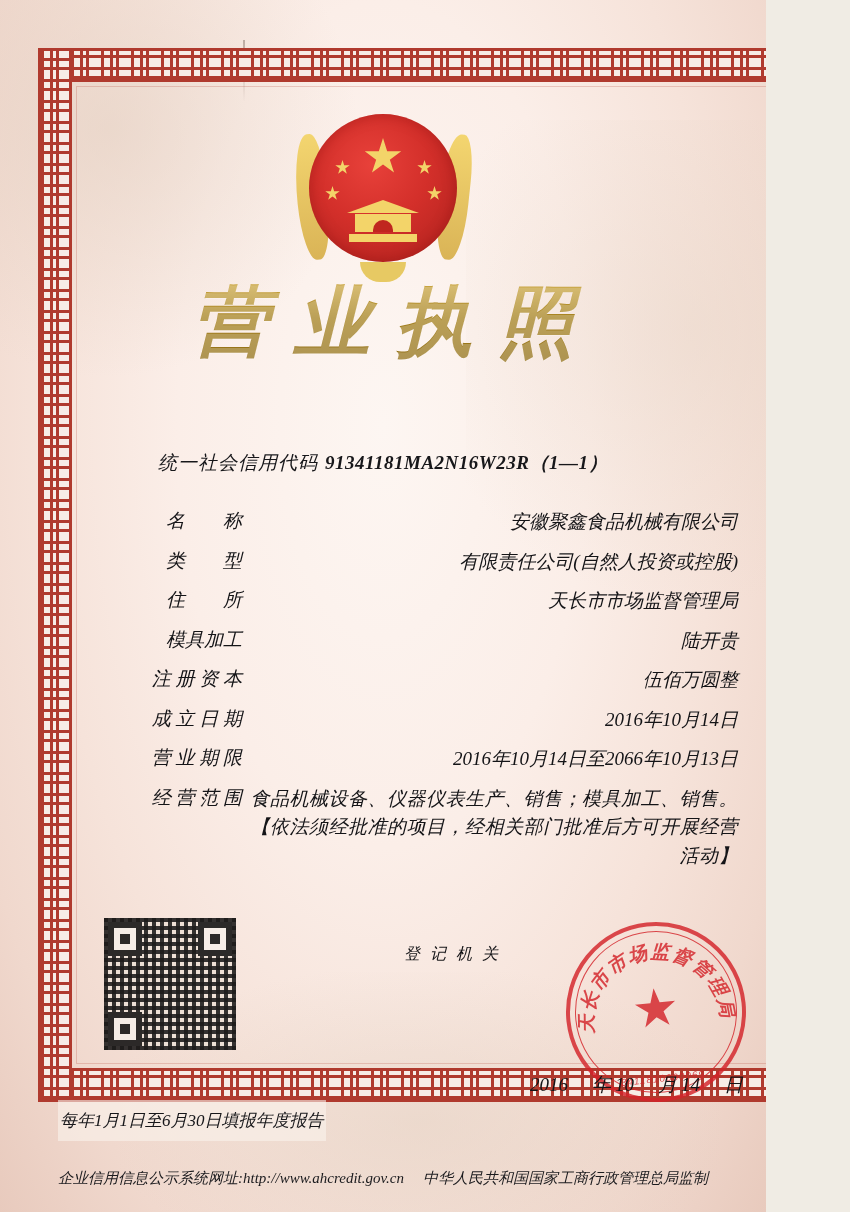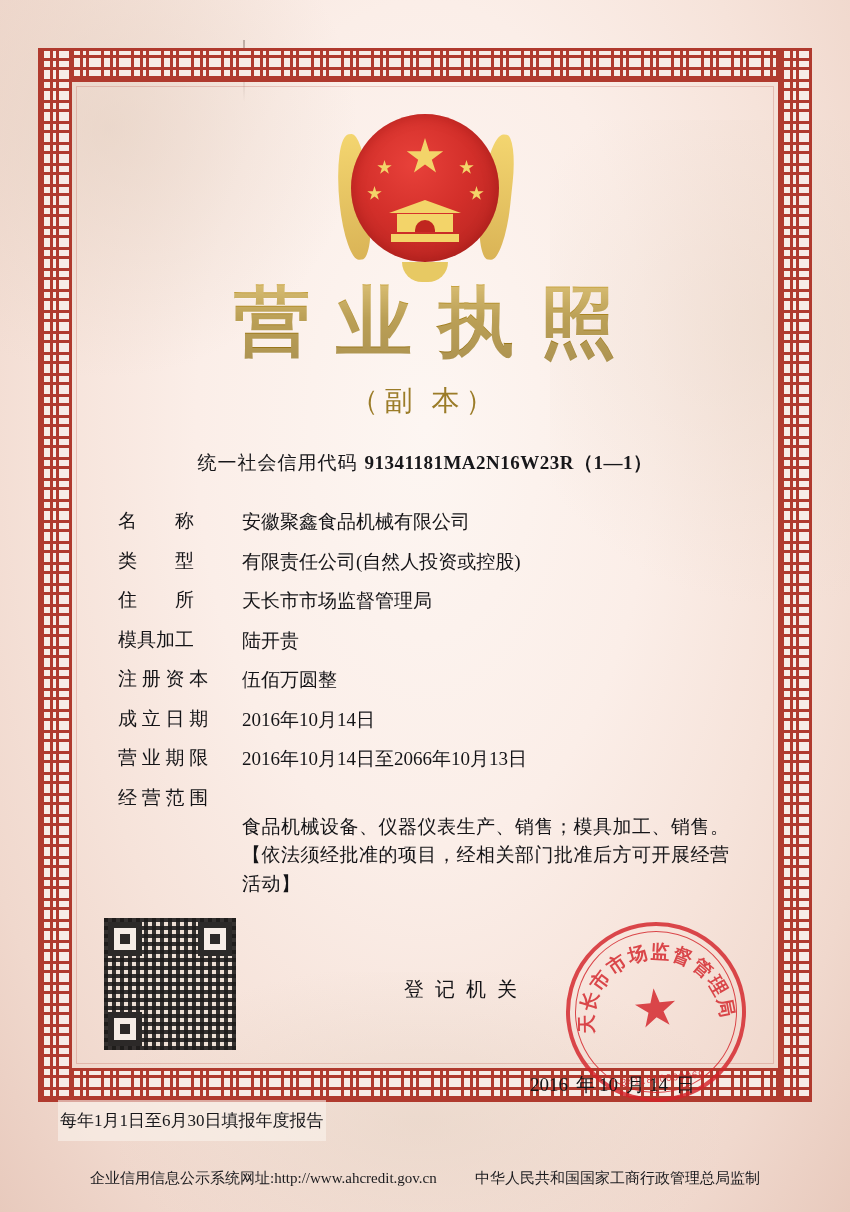--- a/index.html
+++ b/index.html
@@ -5,25 +5,26 @@
   html, body {
     margin: 0;
     padding: 0;
     background: #f0ece4;
   }
   body {
     font-family: "Liberation Sans", sans-serif;
   }
   .page {
     position: relative;
-    width: 850px;
+    width: 766px;
     height: 1212px;
     overflow: hidden;
     background:
       radial-gradient(ellipse at 50% 35%, #fdf6f2 0%, #fbeee8 38%, #f6e3da 62%, #f0d8cd 82%, #e8cabd 100%);
+    font-style: italic;
   }
   
   .stain-a {
     position: absolute;
     left: -60px; top: -40px;
     width: 420px; height: 420px;
     background: radial-gradient(circle at 40% 40%, rgba(225,205,190,0.55) 0%, rgba(225,205,190,0) 70%);
     pointer-events: none;
   }
   .stain-b {
@@ -212,38 +213,39 @@
   .fields {
     position: absolute;
     left: 118px;
     top: 508px;
     width: 620px;
   }
   .field-row {
     display: flex;
     align-items: flex-start;
     margin-bottom: 11px;
+    text-align: right;
   }
   .field-label {
     width: 124px;
     flex: none;
     font-family: "Liberation Serif", serif;
     font-size: 19px;
     color: #141417;
     letter-spacing: 0px;
     white-space: nowrap;
   }
   .field-value {
     flex: 1;
     font-family: "Liberation Serif", serif;
     font-size: 19px;
     color: #141417;
     line-height: 1.5;
   }
-  .field-value.wide { letter-spacing: 0.5px; margin-top: 28px; }
+  .field-value.wide { letter-spacing: 0.5px; }
 
   
   .qr {
     position: absolute;
     left: 104px;
     top: 918px;
     width: 132px;
     height: 132px;
     background:
       repeating-linear-gradient(90deg, #1b1b1b 0 4px, #f6efe9 4px 8px),
@@ -266,23 +268,23 @@
     background: #111;
   }
   .qr .f-tl { left: 4px;  top: 4px; }
   .qr .f-tr { right: 4px; top: 4px; }
   .qr .f-bl { left: 4px;  bottom: 4px; }
 
   
   .registry-label {
     position: absolute;
     left: 404px;
-    top: 976px;
-    font-family: "Liberation Serif", serif;
-    font-size: 20px;
+    top: 944px;
+    font-family: "Liberation Serif", serif;
+    font-size: 16px;
     letter-spacing: 3px;
     color: #141417;
   }
   .seal {
     position: absolute;
     left: 566px;
     top: 922px;
     width: 172px;
     height: 172px;
     border-radius: 50%;
@@ -330,40 +332,40 @@
   
   .date-line {
     position: absolute;
     left: 530px;
     top: 1072px;
     font-family: "Liberation Serif", serif;
     font-size: 19px;
     color: #141417;
   }
   .date-line span { margin-right: 4px; }
-  .date-line .num { margin-right: 8px; }
+  .date-line .num { margin-right: 24px; }
 
   
   .annual-note {
     position: absolute;
     left: 58px;
     top: 1100px;
     font-family: "Liberation Serif", serif;
     font-size: 17px;
     color: #17171a;
     background: rgba(250,243,237,0.6);
     padding: 9px 2px;
   }
   .footer {
     position: absolute;
     left: 0; right: 0;
     bottom: 24px;
     display: flex;
     justify-content: space-between;
-    padding: 0 90px;
+    padding: 0 58px;
     box-sizing: border-box;
     font-family: "Liberation Serif", serif;
     font-size: 15px;
     color: #1b1b1e;
   }
   .footer .website { letter-spacing: 0px; }
   .footer .issuer { letter-spacing: 0px; }
 
   .scratch {
     position: absolute;
@@ -405,21 +407,20 @@
         <div class="roof"></div>
         <div class="body"></div>
         <div class="arch"></div>
         <div class="base"></div>
       </div>
       <div class="gear"></div>
     </div>
   </div>
 
   <div class="title">营业执照</div>
-  <div class="subtitle">（副  本）</div>
 
   <div class="credit-line">
     <span class="label">统一社会信用代码</span><span class="value">91341181MA2N16W23R（1—1）</span>
   </div>
 
   <div class="fields">
     <div class="field-row">
       <div class="field-label">名　　称</div>
       <div class="field-value">安徽聚鑫食品机械有限公司</div>
     </div>

